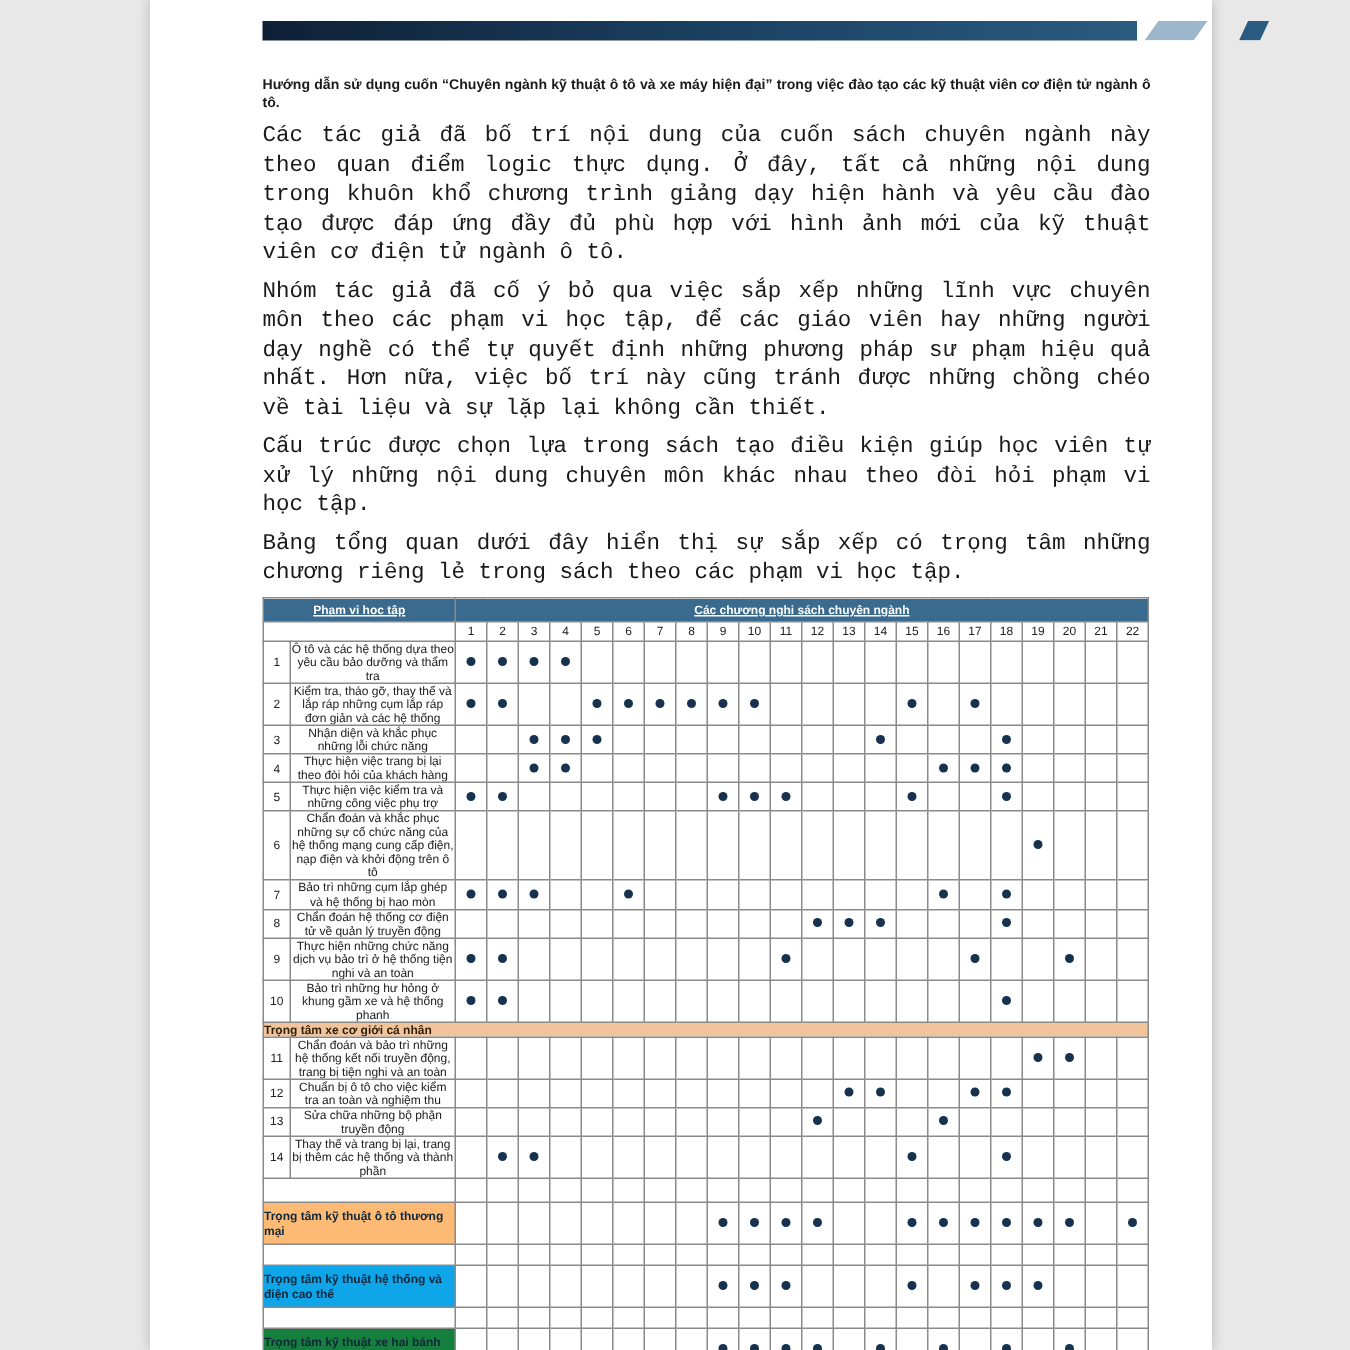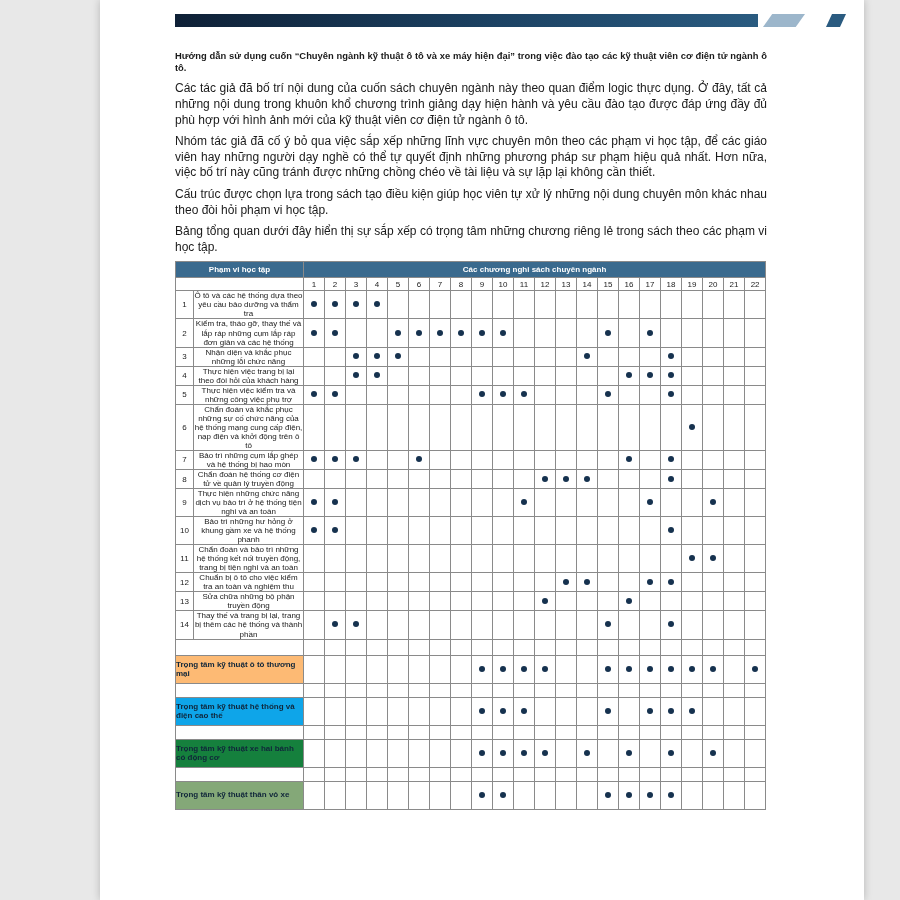--- a/index.html
+++ b/index.html
@@ -1,28 +1,28 @@
 <!DOCTYPE html>
 <html><head>
 <meta charset="utf-8">
 <style>
   * { margin:0; padding:0; box-sizing:border-box; }
   html,body { width:900px; height:900px; }
   body { background:#e8e8e8; font-family:"Liberation Sans", sans-serif; color:#1a1a1a; position:relative; overflow:hidden; }
-  .page { position:absolute; left:100px; top:0; width:764px; height:900px; background:#ffffff; box-shadow:0 0 8px rgba(0,0,0,.22); }
+  .page { position:absolute; left:100px; top:0; width:708px; height:900px; background:#ffffff; box-shadow:0 0 8px rgba(0,0,0,.22); }
   .topbar { position:absolute; left:75px; top:14px; width:583px; height:13px; background:linear-gradient(90deg,#0e2036 0%,#1c4263 55%,#2a5b80 100%); }
   .accent { position:absolute; top:14px; height:13px; }
   .accent1 { left:663px; width:42px; background:#9cb6cb; clip-path:polygon(22% 0,100% 0,78% 100%,0 100%); }
   .accent2 { left:726px; width:20px; background:#2a5b80; clip-path:polygon(30% 0,100% 0,70% 100%,0 100%); }
   .content { position:absolute; left:75px; top:50px; width:592px; }
   .title { font-size:9.4px; font-weight:bold; line-height:1.3; text-align:justify; margin-bottom:7px; }
-  .para { font-size:12px; line-height:1.3; text-align:justify; margin-bottom:6px; }
+  .para { font-size:15px; line-height:1.3; text-align:justify; margin-bottom:6px;font-family:Liberation Mono, monospace; }
   .matrix { border-collapse:collapse; width:590px; margin-top:4px; table-layout:fixed; }
   .matrix td { border:1px solid #8a8a8a; font-size:8px; vertical-align:middle; overflow:hidden; padding:0; }
-  .lhead,.rhead { background:#3a6a8e; color:#ffffff; font-weight:bold; text-align:center; font-size:8.5px; height:16px; padding:2px 1px; }
+  .lhead,.rhead { background:#3a6a8e; color:#ffffff; font-weight:bold; text-align:center; font-size:8.5px; height:16px; padding:2px 1px;text-decoration:underline; }
   .numblank { background:#ffffff; height:13px; }
   .chnum { text-align:center; font-size:7.5px; padding:2px 0; color:#222222; }
   .num { text-align:center; font-size:8px; color:#222222; }
   .desc { padding:2px 2px; line-height:1.13; color:#1a1a1a; text-align:center; }
   .c { text-align:center; }
   .dot { display:inline-block; width:6px; height:6px; border-radius:50%; background:#16324f; }
   .section { font-weight:bold; font-size:8.5px; padding:2px 4px; color:#2e1f0a; }
   .bandlabel { font-weight:bold; font-size:8px; padding:3px 3px; line-height:1.18; color:#10263a; }
   .brow td { height:28px; }
   .sprow td { height:14px; }
@@ -352,20 +352,23 @@
             <td class="c"></td>
             <td class="c"></td>
             <td class="c"></td>
             <td class="c"></td>
             <td class="c"><span class="dot"></span></td>
             <td class="c"></td>
             <td class="c"></td>
             <td class="c"></td>
             <td class="c"></td>
           </tr>
+          <tr class="srow">
+            <td class="section" colspan="24" style="background: rgb(242, 196, 155);">Trọng tâm xe cơ giới cá nhân</td>
+          </tr>
           <tr class="drow">
             <td class="num">11</td>
             <td class="desc">Chẩn đoán và bảo trì những hệ thống kết nối truyền động, trang bị tiện nghi và an toàn</td>
             <td class="c"></td>
             <td class="c"></td>
             <td class="c"></td>
             <td class="c"></td>
             <td class="c"></td>
             <td class="c"></td>
             <td class="c"></td>

